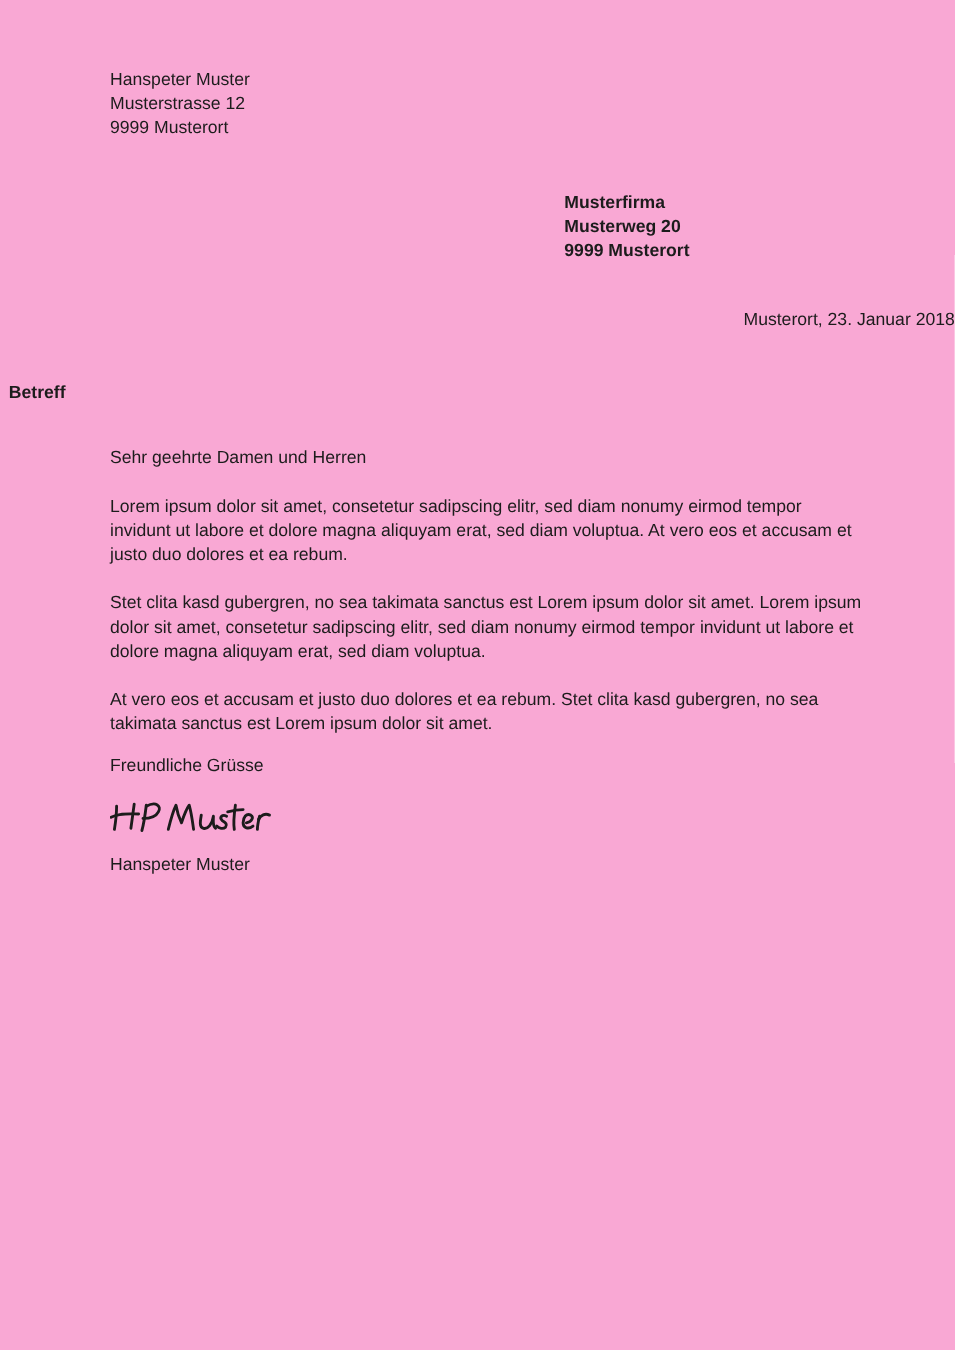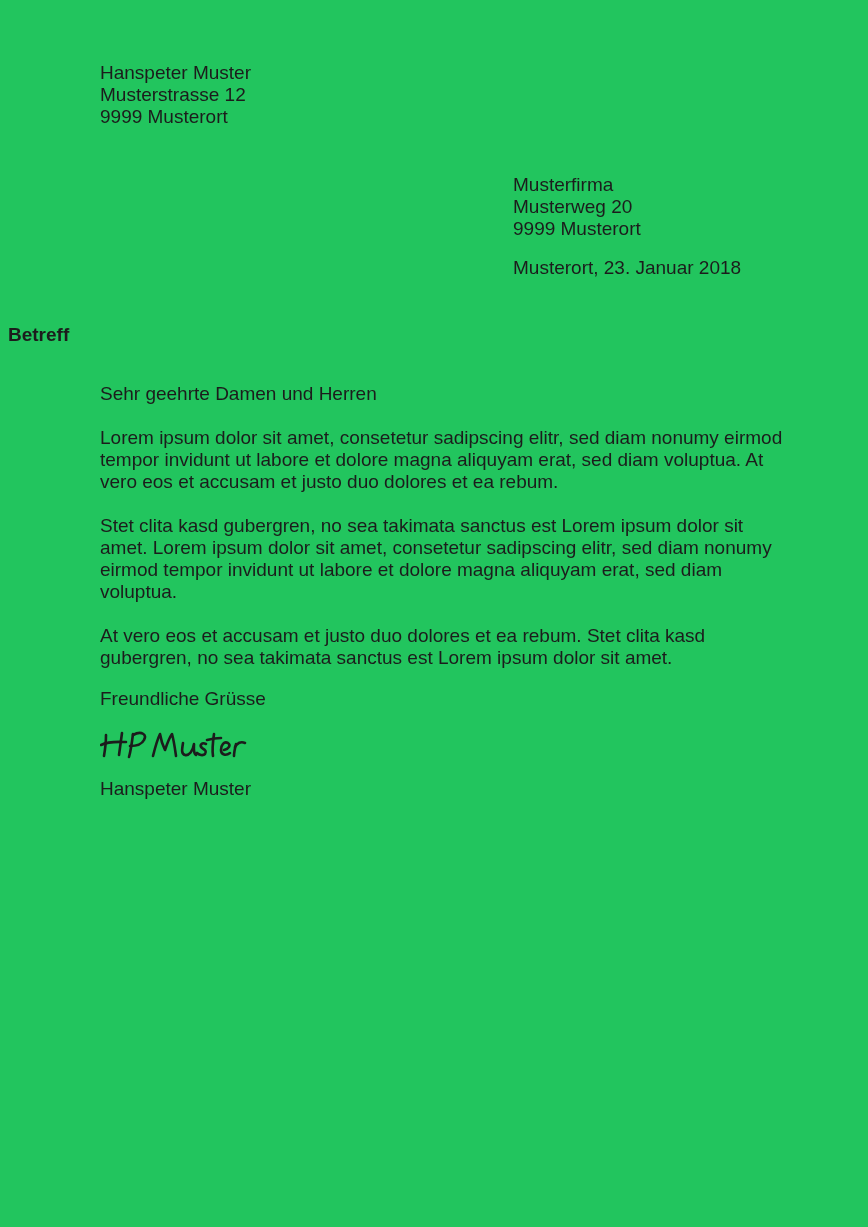--- a/index.html
+++ b/index.html
@@ -6,31 +6,31 @@
   html, body {
     margin: 0;
     padding: 0;
     background: #ffffff;
   }
   .page {
     position: relative;
     width: 868px;
     height: 1227px;
     margin: 0 auto;
-    background: #22c55e;
+    background: #f9a8d4;
     color: #1c1c1c;
     font-family: "Liberation Sans", sans-serif;
-    font-size: 19px;
+    font-size: 16px;
     line-height: 22px;
     overflow: hidden;
   }
   .block { margin-left: 100px; }
   .sender   { padding-top: 62px; }
-  .recipient { margin-top: 46px; margin-left: 513px; }
-  .date     { margin-top: 17px; margin-left: 513px; }
+  .recipient { margin-top: 46px; margin-left: 513px; font-weight: bold; }
+  .date     { margin-top: 40px; margin-left: 513px; text-align: right; }
   .subject  { margin-top: 45px; font-weight: bold; margin-left: 8px; }
   .salutation { margin-top: 37px; }
   .para {
     margin-top: 22px;
     max-width: 688px;
   }
   .closing { }
   .signature {
     margin-top: 16px;
     margin-left: 100px;

